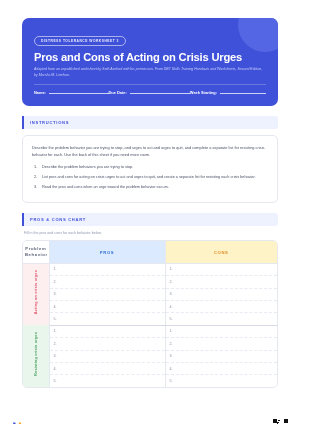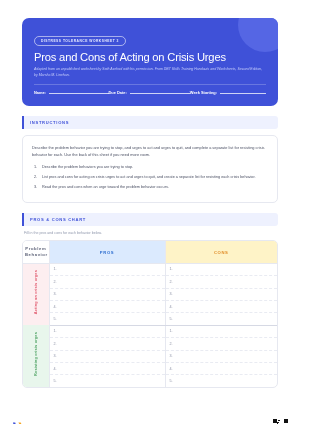--- a/index.html
+++ b/index.html
@@ -37,21 +37,21 @@
     color: #e8ebff;
     font-size: 3.3px;
     letter-spacing: 0.5px;
     font-weight: 700;
     text-transform: uppercase;
   }
   .hero-title {
     position: relative;
     color: #ffffff;
     font-size: 11.2px;
-    font-weight: 400;
+    font-weight: 700;
     letter-spacing: -0.2px;
     margin-top: 5px;
   }
   .hero-sub {
     position: relative;
     color: #c8cffb;
     font-size: 3.5px;
     font-style: italic;
     line-height: 1.75;
     margin-top: 3px;

